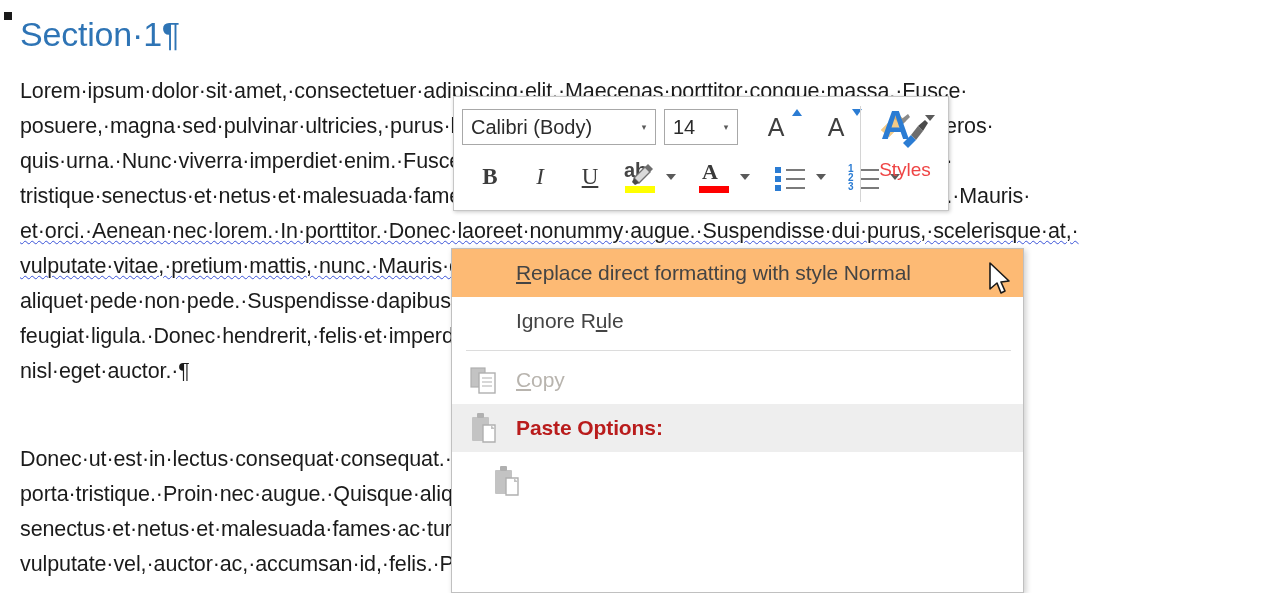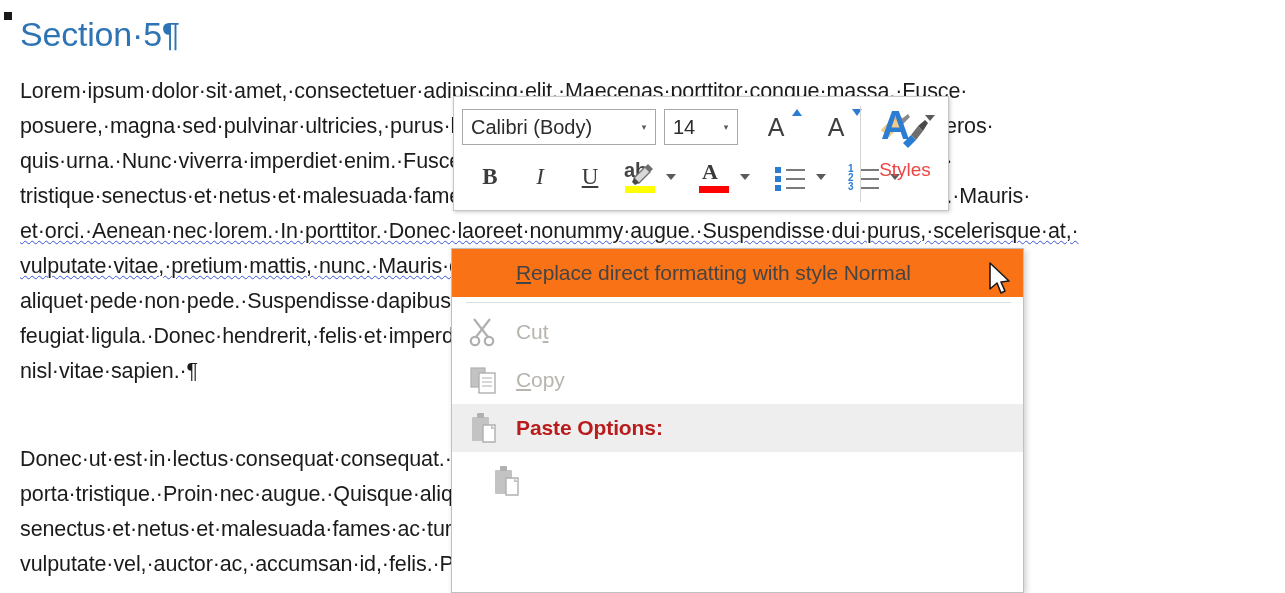--- a/index.html
+++ b/index.html
@@ -260,21 +260,21 @@
   }
   .cm-item .cm-label {
     font-size: 21px;
     color: #444444;
     white-space: nowrap;
     letter-spacing: -0.1px;
   }
   .cm-item .cm-label u { text-decoration: underline; }
 
   .cm-item.highlight {
-    background: #f97316;
+    background: #fdba74;
   }
   .cm-item.greyhighlight {
     background: #eeeeee;
   }
   .cm-item.disabled .cm-label { color: #b8b4ae; }
   .cm-item.bold .cm-label { font-weight: bold; color: #b91c1c; }
 
   .cm-sep {
     height: 1px;
     background: #dcdcdc;
@@ -295,33 +295,33 @@
   }
 </style>
 </head>
 <body>
 
 <div id="doc">
 
   <div class="heading-marker"></div>
 
   <div id="heading">
-    <span>Section·5</span><span class="pilcrow">¶</span>
+    <span>Section·1</span><span class="pilcrow">¶</span>
   </div>
 
   <div class="para" id="para1">
       <div class="ln"><span>Lorem·ipsum·dolor·sit·amet,·consectetuer·adipiscing·elit.·Maecenas·porttitor·congue·massa.·Fusce·</span></div>
       <div class="ln"><span>posuere,·magna·sed·pulvinar·ultricies,·purus·lectus·malesuada·libero,·sit·amet·commodo·magna·eros·</span></div>
       <div class="ln"><span>quis·urna.·Nunc·viverra·imperdiet·enim.·Fusce·est.·Vivamus·a·tellus.·Pellentesque·habitant·morbi·</span></div>
       <div class="ln"><span>tristique·senectus·et·netus·et·malesuada·fames·ac·turpis·egestas.·Proin·pharetra·nonummy·pede.·Mauris·</span></div>
       <div class="ln"><span class="wavy">et·orci.·Aenean·nec·lorem.·In·porttitor.·Donec·laoreet·nonummy·augue.·Suspendisse·dui·purus,·scelerisque·at,·</span></div>
       <div class="ln"><span class="wavy">vulputate·vitae,·pretium·mattis,·nunc.·Mauris·eget·neque·at·sem·venenatis·eleifend.·Ut·nonummy.·Fusce·</span></div>
       <div class="ln"><span>aliquet·pede·non·pede.·Suspendisse·dapibus·lorem·pellentesque·magna.·Integer·nulla.·Donec·blandit·</span></div>
       <div class="ln"><span>feugiat·ligula.·Donec·hendrerit,·felis·et·imperdiet·euismod,·purus·ipsum·pretium·metus,·in·lacinia·nulla·</span></div>
-      <div class="ln"><span>nisl·vitae·sapien.·</span><span class="pilcrow">¶</span></div>
+      <div class="ln"><span>nisl·eget·auctor.·</span><span class="pilcrow">¶</span></div>
     </div>
   <div class="para" id="para2">
       <div class="ln"><span>Donec·ut·est·in·lectus·consequat·consequat.·Etiam·eget·dui.·Aliquam·erat·volutpat.·Sed·at·lorem·in·nunc·</span></div>
       <div class="ln"><span>porta·tristique.·Proin·nec·augue.·Quisque·aliquam·tempor·magna.·Pellentesque·habitant·morbi·tristique·</span></div>
       <div class="ln"><span>senectus·et·netus·et·malesuada·fames·ac·turpis·egestas.·Nunc·ac·magna.·Maecenas·odio·dolor,·</span></div>
       <div class="ln"><span>vulputate·vel,·auctor·ac,·accumsan·id,·felis.·Pellentesque·cursus·sagittis·felis.·Pellentesque·porttitor,·velit·</span></div>
     </div>
 </div>
 
 <div id="minitoolbar">
@@ -427,32 +427,24 @@
       <span class="sarrow"></span>
     </span>
     <span class="slabel">Styles</span>
   </div>
 </div>
 
 <div id="ctxmenu">
     <div class="cm-item highlight noicon">
       <span class="cm-label"><u>R</u>eplace direct formatting with style Normal</span>
     </div>
+    <div class="cm-item noicon">
+      <span class="cm-label">Ignore R<u>u</u>le</span>
+    </div>
     <div class="cm-sep"></div>
-    <div class="cm-item disabled">
-      <span class="cm-icon">
-        <svg width="34" height="34" viewBox="0 0 34 34">
-          <path d="M7 4 L21 22" stroke="#b0b0b0" stroke-width="2.2" fill="none"></path>
-          <path d="M23 4 L9 22" stroke="#b0b0b0" stroke-width="2.2" fill="none"></path>
-          <circle cx="8" cy="26" r="4.2" fill="none" stroke="#b0b0b0" stroke-width="2.2"></circle>
-          <circle cx="22" cy="26" r="4.2" fill="none" stroke="#b0b0b0" stroke-width="2.2"></circle>
-        </svg>
-      </span>
-      <span class="cm-label">Cu<u>t</u></span>
-    </div>
     <div class="cm-item disabled">
       <span class="cm-icon">
         <svg width="34" height="34" viewBox="0 0 34 34">
           <rect x="4" y="5" width="14" height="19" fill="#c3c3c3" stroke="#b0b0b0" stroke-width="1.2"></rect>
           <rect x="12" y="10" width="16" height="20" fill="#ffffff" stroke="#b0b0b0" stroke-width="1.4"></rect>
           <path d="M15 15 H25 M15 19 H25 M15 23 H25" stroke="#b0b0b0" stroke-width="1.1"></path>
         </svg>
       </span>
       <span class="cm-label"><u>C</u>opy</span>
     </div>

